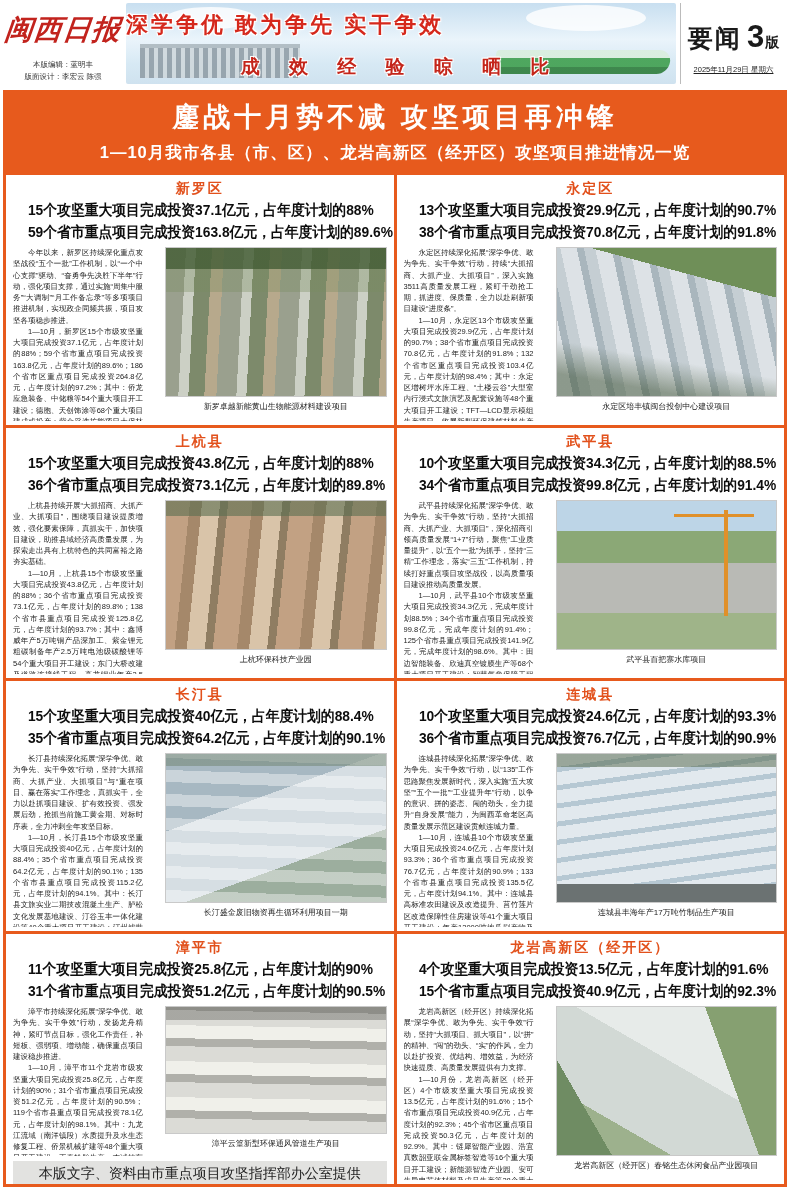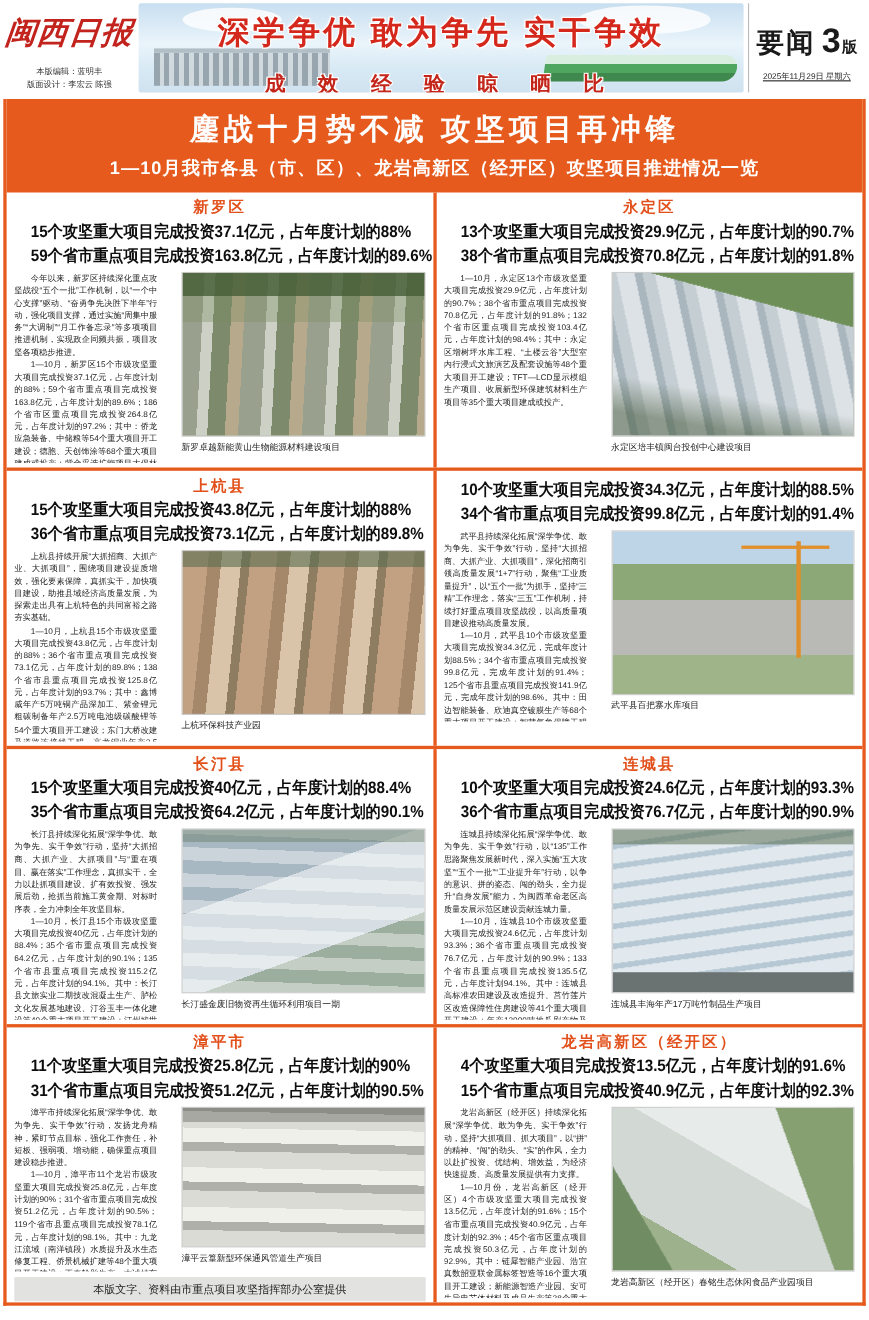--- a/index.html
+++ b/index.html
@@ -18,21 +18,21 @@
   .building-graphic { position:absolute; left:14px; bottom:6px; width:160px; height:34px;
       background:repeating-linear-gradient(90deg,#8d9aa3 0 5px,#cfd7db 5px 9px);
       border-top:4px solid #aab6bc; opacity:.85; }
   .train-graphic { position:absolute; right:6px; bottom:10px; width:175px; height:24px;
       border-radius:4px 14px 14px 4px;
       background:linear-gradient(180deg,#d9eedd 0 35%,#3f9f4e 35% 70%,#2e7d3b 70%);
       transform:skewX(-8deg); opacity:.9; }
   .cloud { position:absolute; background:#fff; border-radius:50%; opacity:.8; }
   .c1 { width:90px; height:22px; top:4px; left:40px; }
   .c2 { width:120px; height:26px; top:2px; right:30px; }
-  .slogan1 { position:relative; text-align:center; margin-top:7px; font-size:29px;
+  .slogan1 { position:relative; margin-top:7px; font-size:22px;
       font-weight:900; color:#d5281c; letter-spacing:3px; white-space:nowrap;
       text-shadow:-1px -1px 0 #fff,1px -1px 0 #fff,-1px 1px 0 #fff,1px 1px 0 #fff,0 0 4px #fff; }
   .slogan2 { position:relative; text-align:center; margin-top:14px; font-size:19px;
       font-weight:900; color:#c4251a; letter-spacing:12px; white-space:nowrap;
       text-shadow:-1px -1px 0 #fff,1px -1px 0 #fff,-1px 1px 0 #fff,1px 1px 0 #fff; }
   .mast-right { width:106px; text-align:center; padding-top:16px; border-left:1px solid #bbb; }
   .sect-line { white-space:nowrap; color:#1a1a1a; }
   .sect-label { font-size:25px; font-weight:900; letter-spacing:2px; }
   .page-num { font-size:31px; font-weight:700; margin:0 1px; }
   .page-word { font-size:14px; font-weight:700; }
@@ -52,22 +52,22 @@
   .sec-title { text-align:center; color:#e2511c; font-weight:900; font-size:14px; letter-spacing:2px; }
   .sec-stat { text-align:center; font-size:15px; font-weight:800; color:#0d0d0d;
       margin-top:3px; white-space:nowrap; transform:scaleX(.92); transform-origin:center; }
   .sec-content { display:flex; gap:22px; margin-top:5px; height:174px; overflow:hidden; }
   .sec-content.short { height:150px; }
   .sec-body { width:37%; font-size:7.5px; line-height:1.5; color:#1c1c1c;
       text-align:justify; overflow:hidden; }
   .sec-body p { text-indent:2em; }
   .sec-photo { width:63%; display:flex; flex-direction:column; }
   .photo { width:100%; height:150px; border:1px solid #c9c9c9; position:relative; overflow:hidden; }
-  .photo-caption { font-size:8px; color:#222; margin-top:4px; }
-  .credit-bar { margin-top:5px; background:#e2e2e0; text-align:center; font-size:10px;
+  .photo-caption { text-align:center; font-size:8px; color:#222; margin-top:4px; }
+  .credit-bar { margin-top:5px; background:#e2e2e0; text-align:center; font-size:14px;
       color:#222; padding:4px 0; }
 
   
   .ph-1 { background:
       linear-gradient(180deg,rgba(70,95,55,.85) 0 14%,rgba(120,140,95,.35) 14% 30%,transparent 30%),
       repeating-linear-gradient(93deg,#9aa08e 0 20px,#ccd0c5 20px 30px,#7d8a6b 30px 46px,#b7a98c 46px 58px),
       linear-gradient(115deg,#72815b,#aeb49d); }
   .ph-2 { background:
       linear-gradient(195deg,#6f8f58 0 24%,transparent 24%),
       linear-gradient(10deg,rgba(60,80,50,.5) 0 12%,transparent 30%),
@@ -153,20 +153,21 @@
           </div>
         </div>
       </div>
       <div class="col-divider"></div>
       <div class="sec">
         <div class="sec-title">永定区</div>
         <div class="sec-stat">13个攻坚重大项目完成投资29.9亿元，占年度计划的90.7%</div>
         <div class="sec-stat">38个省市重点项目完成投资70.8亿元，占年度计划的91.8%</div>
         <div class="sec-content">
           <div class="sec-body">
+            <p>永定区持续深化拓展“深学争优、敢为争先、实干争效”行动，持续“大抓招商、大抓产业、大抓项目”，深入实施3511高质量发展工程，紧盯干劲抢工期，抓进度、保质量，全力以赴刷新项目建设“进度条”。</p>
             <p>1—10月，永定区13个市级攻坚重大项目完成投资29.9亿元，占年度计划的90.7%；38个省市重点项目完成投资70.8亿元，占年度计划的91.8%；132个省市区重点项目完成投资103.4亿元，占年度计划的98.4%；其中：永定区增树坪水库工程、“土楼云谷”大型室内行浸式文旅演艺及配套设施等48个重大项目开工建设；TFT—LCD显示模组生产项目、收展新型环保建筑材料生产项目等35个重大项目建成或投产。</p>
           </div>
           <div class="sec-photo">
             <div class="photo ph-2"></div>
             <div class="photo-caption">永定区培丰镇闽台投创中心建设项目</div>
           </div>
         </div>
       </div>
     </div>
     <div class="row-divider"></div>
@@ -182,20 +183,21 @@
             <p>1—10月，上杭县15个市级攻坚重大项目完成投资43.8亿元，占年度计划的88%；36个省市重点项目完成投资73.1亿元，占年度计划的89.8%；138个省市县重点项目完成投资125.8亿元，占年度计划的93.7%；其中：鑫博威年产5万吨铜产品深加工、紫金锂元粗碳制备年产2.5万吨电池级碳酸锂等54个重大项目开工建设；东门大桥改建及道路连接线工程、高龙铜业年产2.5万吨电子铜箔球等34个重大项目建成或投产。</p>
           </div>
           <div class="sec-photo">
             <div class="photo ph-3"></div>
             <div class="photo-caption">上杭环保科技产业园</div>
           </div>
         </div>
       </div>
       <div class="col-divider"></div>
       <div class="sec">
+        <div class="sec-title">武平县</div>
         <div class="sec-stat">10个攻坚重大项目完成投资34.3亿元，占年度计划的88.5%</div>
         <div class="sec-stat">34个省市重点项目完成投资99.8亿元，占年度计划的91.4%</div>
         <div class="sec-content">
           <div class="sec-body">
             <p>武平县持续深化拓展“深学争优、敢为争先、实干争效”行动，坚持“大抓招商、大抓产业、大抓项目”，深化招商引领高质量发展“1+7”行动，聚焦“工业质量提升”，以“五个一批”为抓手，坚持“三精”工作理念，落实“三五”工作机制，持续打好重点项目攻坚战役，以高质量项目建设推动高质量发展。</p>
             <p>1—10月，武平县10个市级攻坚重大项目完成投资34.3亿元，完成年度计划88.5%；34个省市重点项目完成投资99.8亿元，完成年度计划的91.4%；125个省市县重点项目完成投资141.9亿元，完成年度计划的98.6%。其中：田边智能装备、欣迪真空镀膜生产等68个重大项目开工建设；智慧气象保障工程（X波段天气雷达）建设、文旅融合发展示范区（二期）、百家大院等28个重大项目建成或投产。</p>
           </div>
           <div class="sec-photo">
             <div class="photo ph-4"></div>
             <div class="photo-caption">武平县百把寨水库项目</div>

